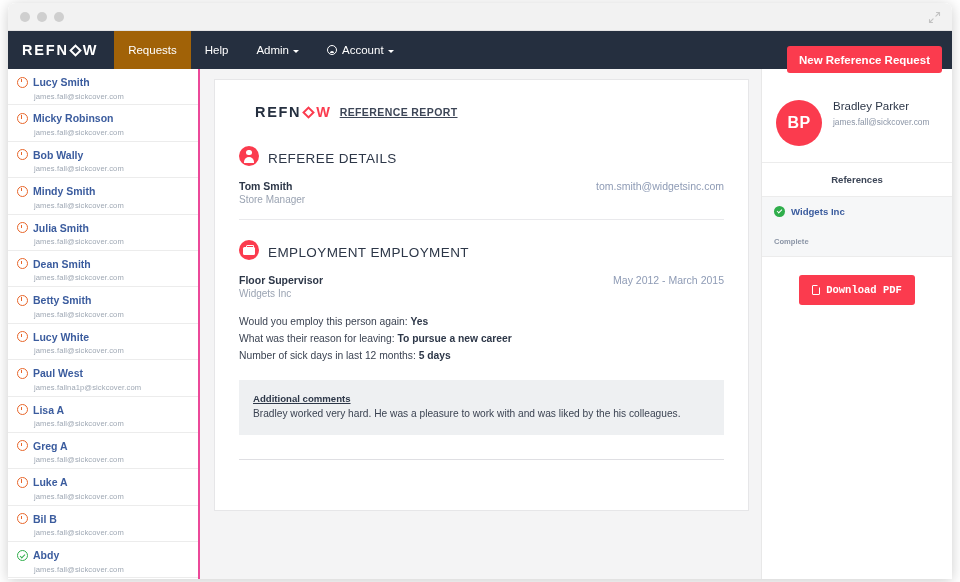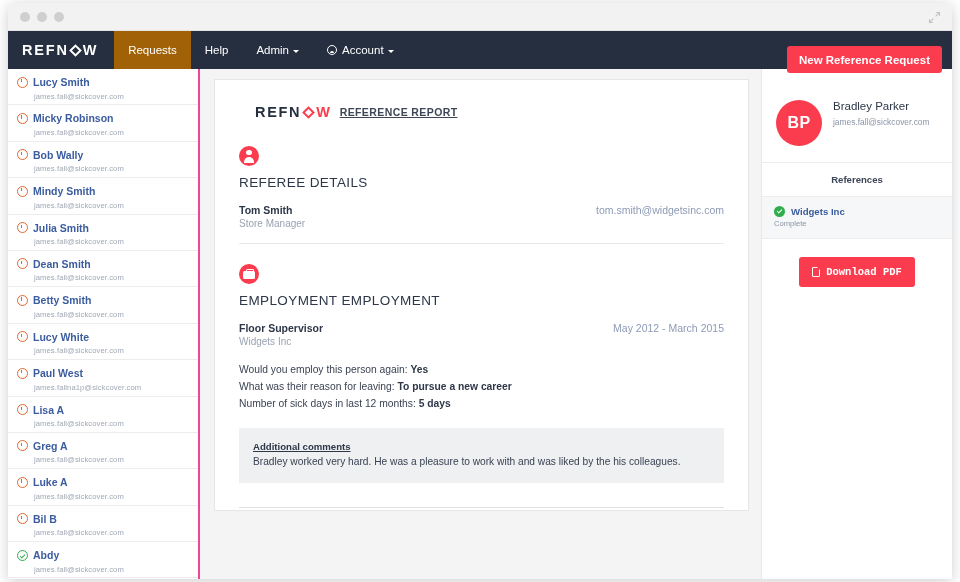--- a/index.html
+++ b/index.html
@@ -223,24 +223,23 @@
   #report-logo-label {
     font-size: 10.5px;
     font-weight: bold;
     color: #3d4657;
     letter-spacing: .4px;
     text-decoration: underline;
   }
 
   .section-head {
     display: flex;
-    align-items: flex-start;
+    align-items: flex-end;
     gap: 9px;
     margin: 0 0 14px 0;
-    flex-direction: column;
   }
   .section-badge {
     width: 20px; height: 20px;
     border-radius: 50%;
     background: #fb3b4e;
     position: relative;
     flex: 0 0 auto;
   }
   
   .badge-person::before {
@@ -375,21 +374,21 @@
   .ref-check::after {
     content: "";
     position: absolute;
     left: 2.7px; top: 3.2px;
     width: 4.4px; height: 2.2px;
     border-left: 1.4px solid #ffffff;
     border-bottom: 1.4px solid #ffffff;
     transform: rotate(-45deg);
   }
   #ref-company { font-size: 9.6px; font-weight: bold; color: #3b5c9e; }
-  #ref-status { font-size: 7.6px; color: #8b95a6; margin-top: 2px; }
+  #ref-status { font-size: 7.6px; color: #8b95a6; margin-top: 20px; font-weight: bold; }
 
   #download-wrap { padding: 18px 0; text-align: center; }
   #download-btn {
     background: #fb3b4e;
     color: #ffffff;
     border: none;
     border-radius: 3px;
     font-family: Liberation Mono, monospace;
     font-size: 10.5px;
     font-weight: bold;

